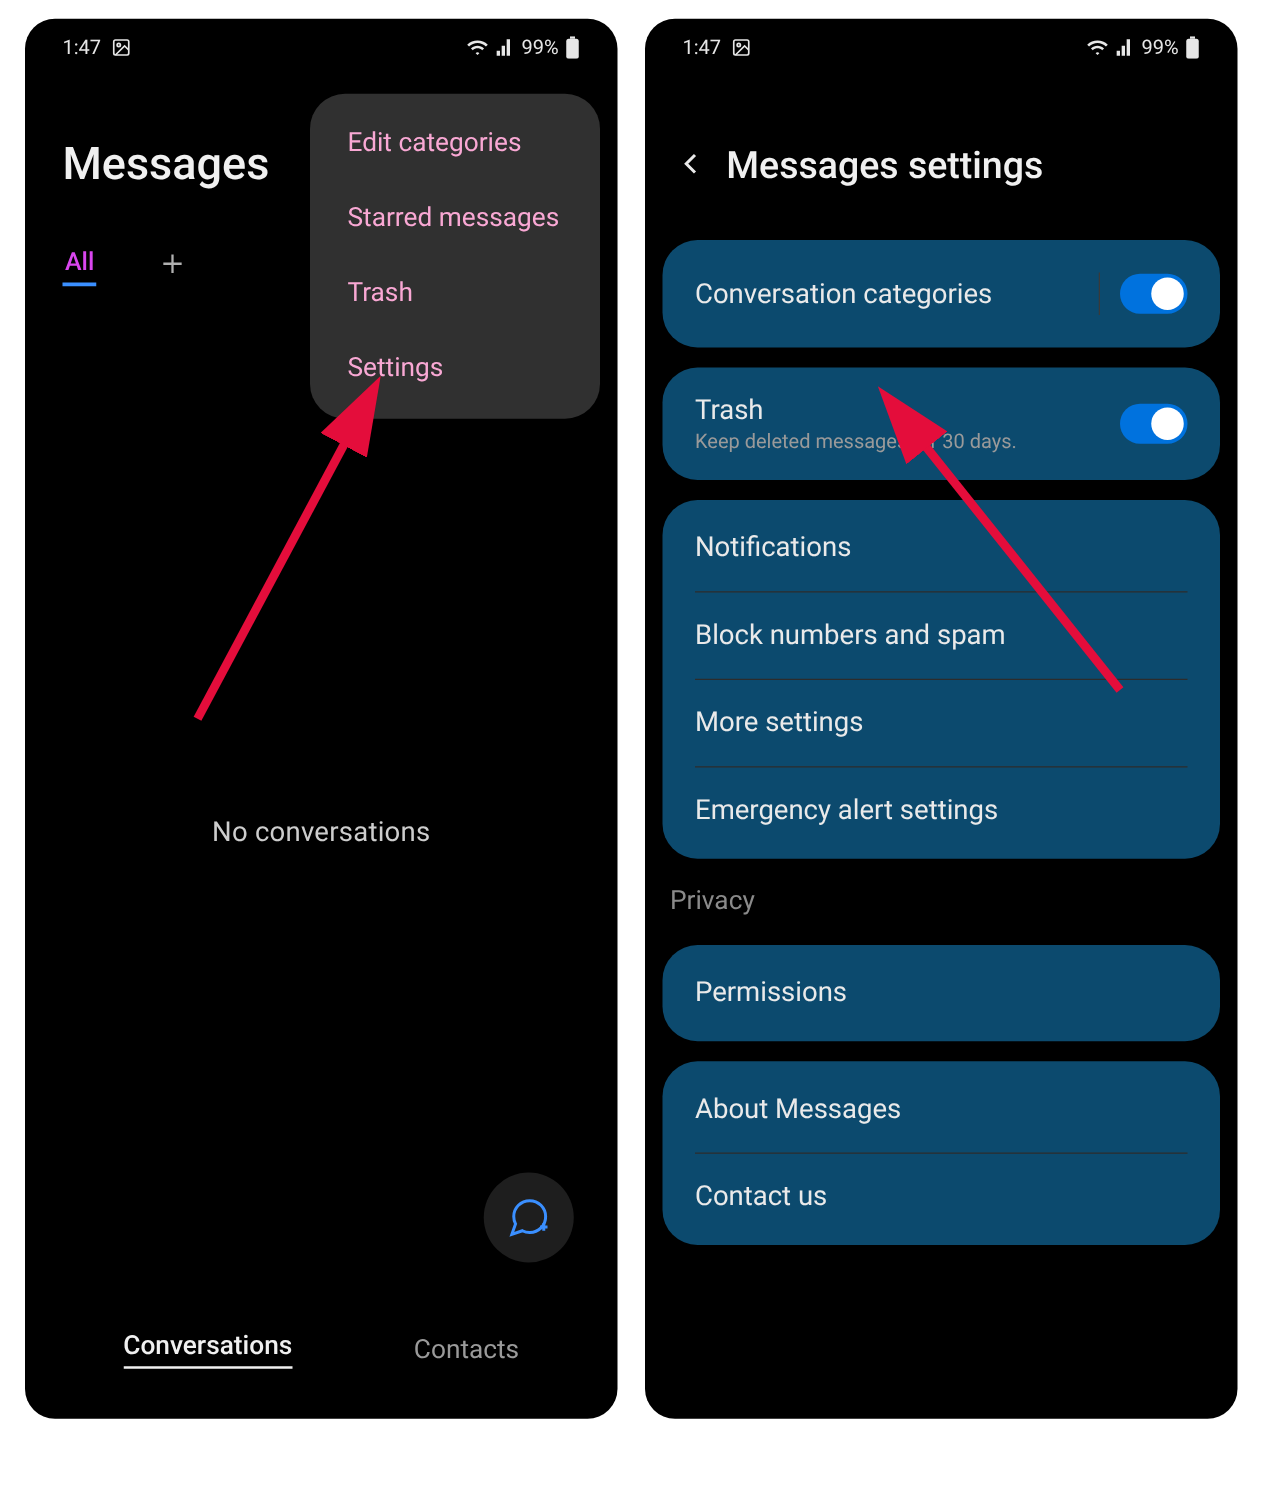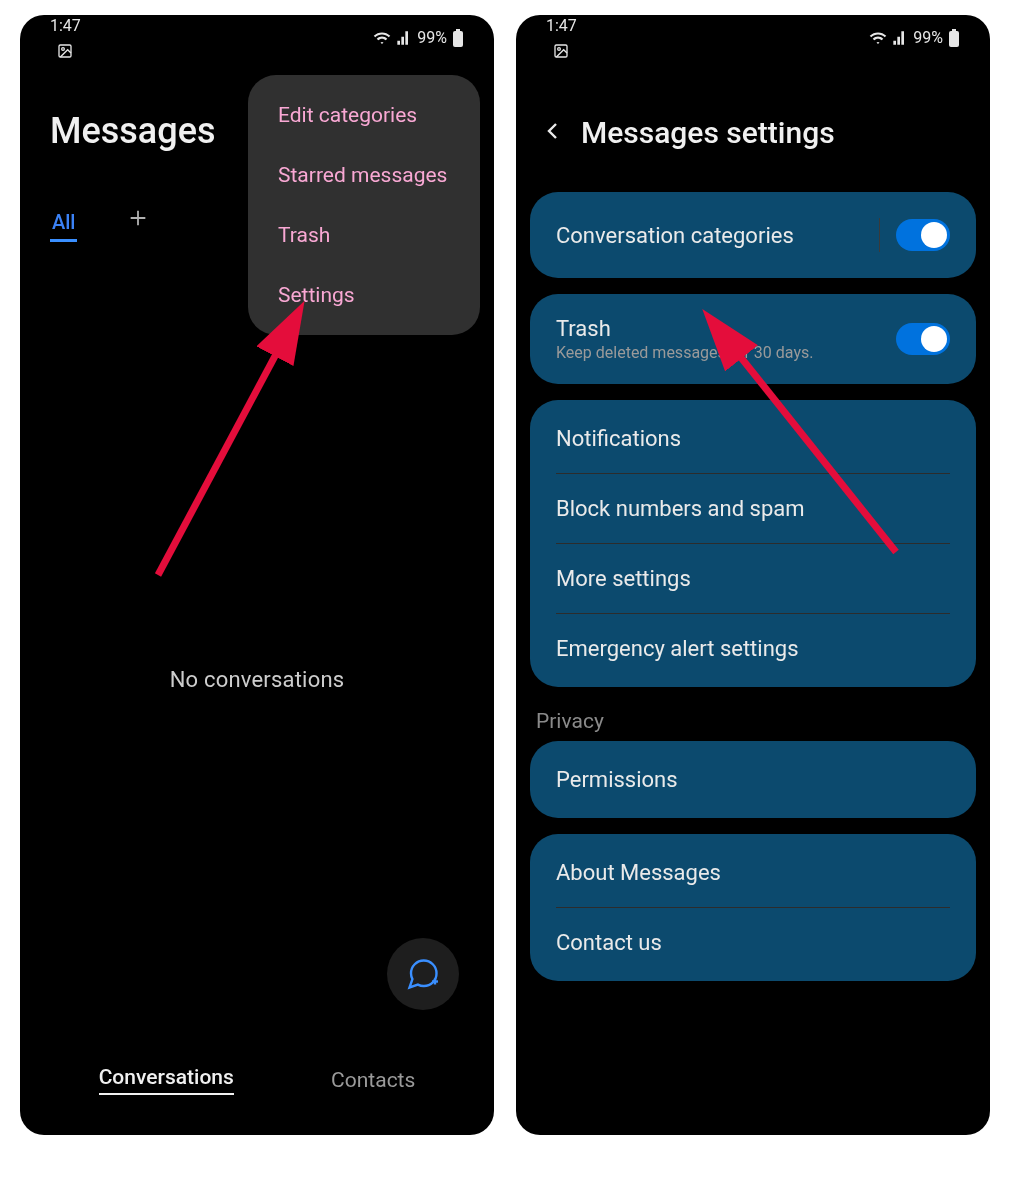--- a/index.html
+++ b/index.html
@@ -26,44 +26,43 @@
     
     .status-bar {
       display: flex;
       justify-content: space-between;
       align-items: center;
       height: 45px;
       padding: 0 30px;
       color: #e6e6e6;
       font-size: 16px;
     }
-    .status-left { display: flex; gap: 8px; align-items: center; flex-direction: column; }
+    .status-left { display: flex; gap: 8px; align-items: center; }
     .status-right { display: flex; gap: 5px; align-items: center; }
     .tiny { font-size: 12px; display:inline-flex; }
 
     
     .messages-title {
       font-size: 36px;
       color: #f0f0f0;
       font-weight: 500;
       padding: 50px 0 0 30px;
     }
     .tabs-row {
       display: flex;
       align-items: center;
       gap: 50px;
       padding: 45px 0 0 30px;
     }
     .tab-all {
-      color: #3b82f6;
+      color: #d946ef;
       font-size: 20px;
       border-bottom: 3px solid #3a8fff;
       padding: 0 2px 5px 2px;
       font-weight: 500;
-      margin-top: 13px;
     }
     .tab-plus { color: #b0b0b0; }
     .tab-plus svg { width: 22px; height: 22px; }
 
     .empty-state {
       text-align: center;
       font-size: 22px;
       letter-spacing: 0.2px;
       color: #cdcdcd;
       margin-top: 425px;
@@ -342,21 +341,21 @@
         <span class="row-label">More settings</span>
       </div>
       <div class="divider"></div>
       <div class="row">
         <span class="row-label">Emergency alert settings</span>
       </div>
     </div>
 
     <div class="section-label">Privacy</div>
 
-    <div class="card" style="margin-top:8px;">
+    <div class="card" style="margin-top:23px;">
       <div class="row">
         <span class="row-label">Permissions</span>
       </div>
     </div>
 
     <div class="card">
       <div class="row">
         <span class="row-label">About Messages</span>
       </div>
       <div class="divider"></div>

